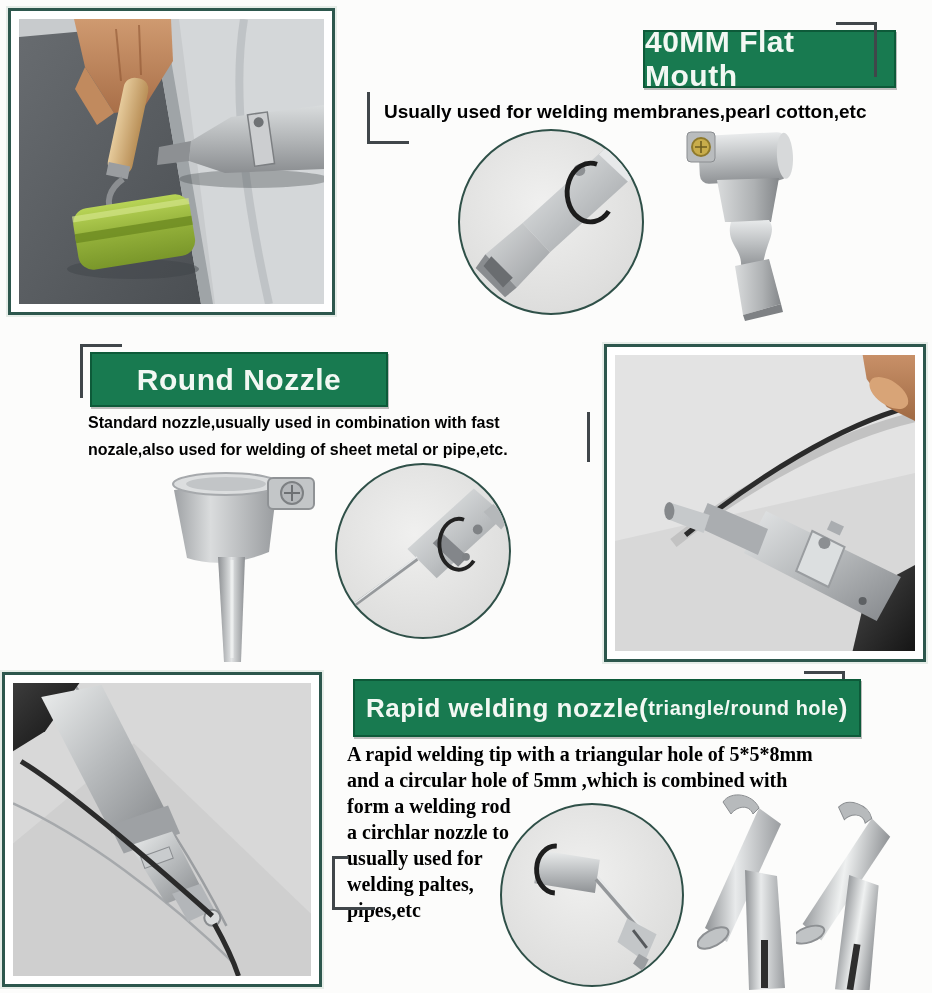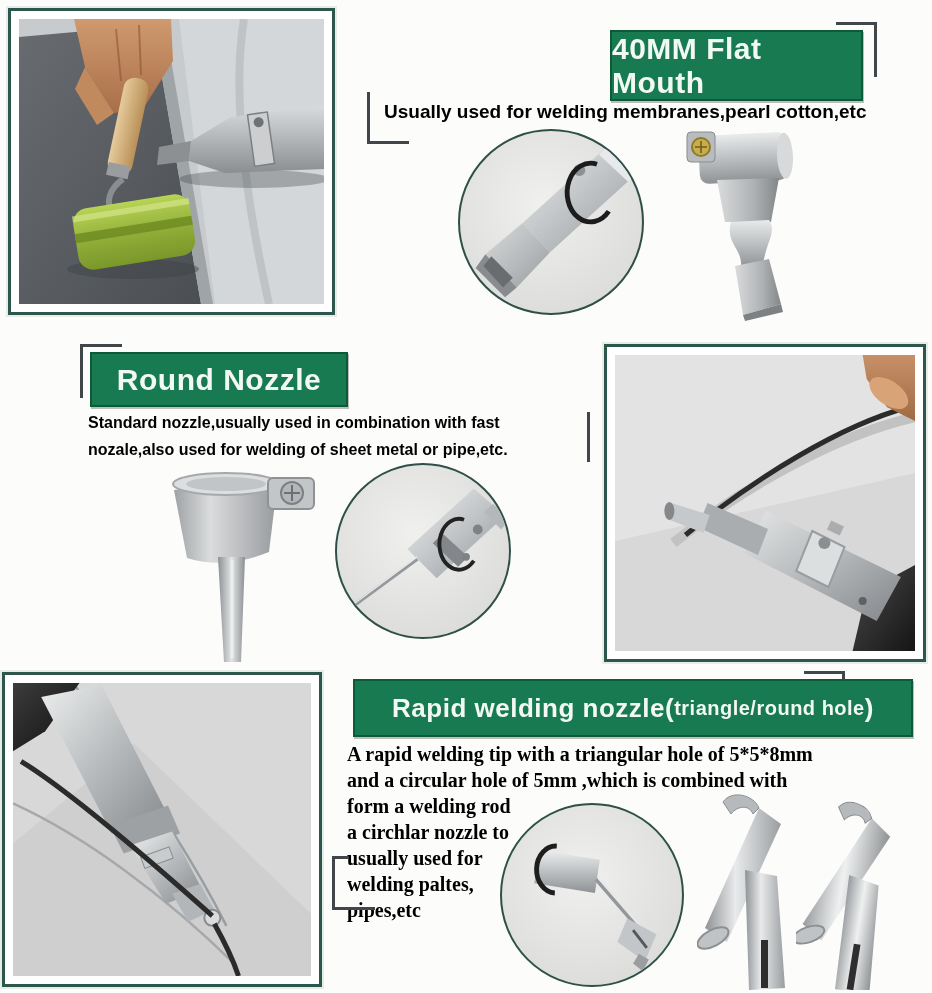--- a/index.html
+++ b/index.html
@@ -101,21 +101,21 @@
       <ellipse cx="235" cy="160" rx="75" ry="9" fill="#43474b" opacity="0.35"></ellipse>
       <polygon points="305,86 305,150 206,154 170,142 172,122 212,98" fill="url(#p1met)"></polygon>
       <polygon points="172,122 170,142 138,146 140,128" fill="#8d9093"></polygon>
       <g transform="rotate(-8 243 120)">
         <rect x="232" y="94" width="20" height="52" fill="#ccced0" stroke="#7c7f82" stroke-width="1.5"></rect>
         <circle cx="242" cy="103" r="5" fill="#6f7275"></circle>
       </g>
     </svg>
   </div>
 
-  <div class="banner" style="left:610px;top:30px;width:253px;height:71px;">
+  <div class="banner" style="left:643px;top:30px;width:253px;height:58px;">
     <span class="big">40MM Flat Mouth</span>
   </div>
 
   <div class="stroke" style="left:836px;top:22px;width:41px;height:3px;"></div>
   <div class="stroke" style="left:874px;top:22px;width:3px;height:55px;"></div>
 
   <div class="stroke" style="left:367px;top:92px;width:3px;height:52px;"></div>
   <div class="stroke" style="left:367px;top:141px;width:42px;height:3px;"></div>
   <div class="caption" style="left:384px;top:101px;font-size:19px;">Usually used for welding membranes,pearl cotton,etc</div>
 
@@ -166,21 +166,21 @@
       <polygon points="32,52 94,50 86,94 40,94" fill="url(#n1h)"></polygon>
       <path d="M46,94 C40,116 58,120 56,140 L78,136 C82,112 92,104 84,92 Z" fill="url(#n1v)"></path>
       <polygon points="50,138 84,131 96,176 58,187" fill="url(#n1h)"></polygon>
       <polygon points="58,187 96,176 98,184 60,193" fill="#7e8184"></polygon>
     </svg>
   </div>
 
   <div class="stroke" style="left:80px;top:344px;width:42px;height:3px;"></div>
   <div class="stroke" style="left:80px;top:344px;width:3px;height:54px;"></div>
 
-  <div class="banner" style="left:90px;top:352px;width:258px;height:55px;">
+  <div class="banner" style="left:90px;top:352px;width:298px;height:55px;">
     <span class="big">Round Nozzle</span>
   </div>
 
   <div class="caption" style="left:88px;top:409px;font-size:16px;line-height:27px;">
     <div>Standard nozzle,usually used in combination with fast</div>
     <div>nozale,also used for welding of sheet metal or pipe,etc.</div>
   </div>
   <div class="stroke" style="left:587px;top:412px;width:3px;height:50px;"></div>
 
   <div class="plain-art" style="left:148px;top:460px;width:185px;height:207px;">
@@ -288,21 +288,21 @@
       <polygon points="158,210 186,200 200,226 174,238" fill="#b3b6b9"></polygon>
       <circle cx="198" cy="234" r="8" fill="#d9dbdc" stroke="#8a8d90" stroke-width="2"></circle>
       <path d="M8,78 C60,110 142,182 198,232" stroke="#2b2b2b" stroke-width="5" fill="none"></path>
       <path d="M200,240 C210,258 218,274 224,292" stroke="#2b2b2b" stroke-width="5" fill="none"></path>
     </svg>
   </div>
 
   <div class="stroke" style="left:804px;top:671px;width:41px;height:3px;"></div>
   <div class="stroke" style="left:842px;top:671px;width:3px;height:52px;"></div>
 
-  <div class="banner" style="left:353px;top:679px;width:560px;height:58px;">
+  <div class="banner" style="left:353px;top:679px;width:508px;height:58px;">
     <span class="big3">Rapid welding nozzle(</span>
       <span class="small3">triangle/round hole</span>
       <span class="big3">)</span>
   </div>
 
   <div class="caption" style="left:347px;top:741px;font-size:20px;line-height:26px;font-family:Liberation Serif, serif;">
     <div>A rapid welding tip with a triangular hole of 5*5*8mm</div>
     <div>and a circular hole of 5mm ,which is combined with</div>
     <div>form a welding rod</div>
     <div>a circhlar nozzle to</div>

